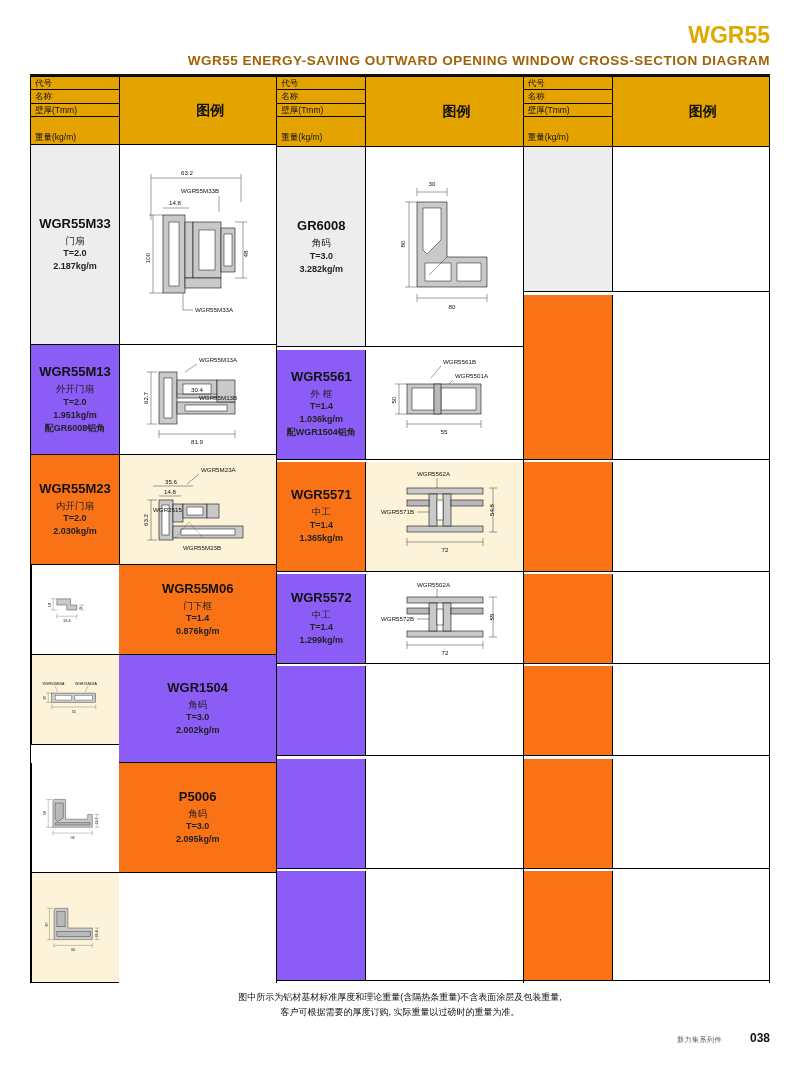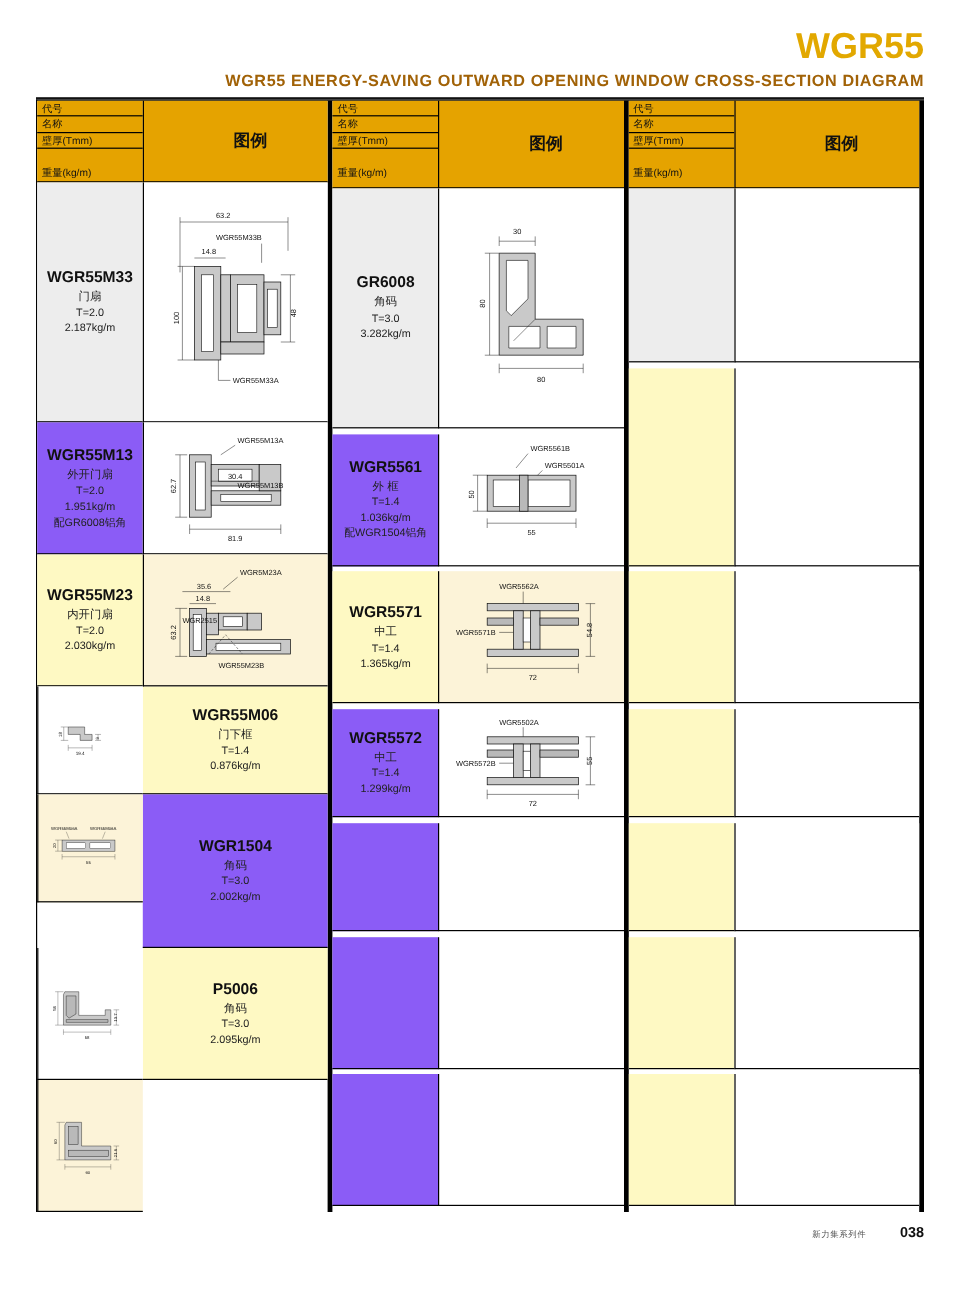--- a/index.html
+++ b/index.html
@@ -10,40 +10,40 @@
     font-family: "Liberation Sans", sans-serif;
     color: #1a1a1a;
     position: relative;
   }
   .page { width:800px; height:1085px; padding: 22px 30px 0 30px; position:relative; }
 
   
   .header { text-align: right; }
   .title-line { display:flex; justify-content:flex-end; align-items:baseline; gap:8px; }
   .title-code {
-    font-size: 30px; font-weight: bold; color:#E2A800; letter-spacing:0px;
+    font-size: 23px; font-weight: bold; color:#E2A800; letter-spacing:0px;
   }
   .title-cn { font-size: 24px; font-weight: bold; color:#111; letter-spacing:1px; }
   .title-en {
     margin-top: 4px; font-size: 13.5px; font-weight:bold; color:#a16207;
     letter-spacing:0.5px;
   }
   .header-rule { height:2px; background:#111; margin-top:6px; }
 
   
   .grid {
     display:grid;
     grid-template-columns: 1fr 1fr 1fr;
     border-left:1px solid #000; border-top:1px solid #000;
     margin-top: 0px;
   }
   .col {
     display:grid;
     grid-template-columns: 88px 1fr;
-    border-right:4px solid #000000;
+    border-right:1px solid #000000;
   }
   .hdr-left, .hdr-right {
     background:#E5A300; border-bottom:1px solid #000;padding-left:24px;
   }
   .hdr-left { padding:0; }
   .hdr-left .hl {
     font-size:8.5px; color:#111; height:13.25px; line-height:13.25px;
     padding-left:4px; border-bottom:1px solid #000; white-space:nowrap;
   }
   .hdr-left .hl:last-child { border-bottom:none;margin-top:14px; }
@@ -52,25 +52,25 @@
     font-size:14px; font-weight:bold; color:#111;
     border-left:1px solid #000;
   }
 
   .cell-label {
     border-bottom:1px solid #000;
     display:flex; flex-direction:column; align-items:center; justify-content:center;
     text-align:right; padding:0 2px;
   }
   .cell-label.shade { background:#EDEDED; }
-  .cell-label.cream { background:#fef9c3; }
+  .cell-label.cream { background:#f97316; }
   .cell-label.white { background:#8b5cf6; }
   .cell-label .code { font-size:13px; font-weight:bold; color:#111; margin-bottom:3px; }
   .cell-label .nm { font-size:9.5px; color:#222; line-height:1.45; }
-  .cell-label .sm { font-size:9px; color:#222; line-height:1.45; }
+  .cell-label .sm { font-size:9px; color:#222; line-height:1.45;font-weight:bold; }
 
   .cell-draw {
     border-bottom:1px solid #000; border-left:1px solid #000;
     position:relative; background:#fff;
     display:flex; align-items:center; justify-content:center;
     overflow:hidden;
   }
   .cell-draw.cream { background:#FCF3D8; }
   .cell-draw.empty { background:#fff; }
 
@@ -280,21 +280,21 @@
           <line class="thin" x1="24" y1="44" x2="34" y2="44"></line>
           <text class="dim" x="25" y="36" text-anchor="middle" transform="rotate(-90 25 36)">20</text>
 
           <line class="thin" x1="34" y1="52" x2="110" y2="52"></line>
           <line class="thin" x1="34" y1="48" x2="34" y2="56"></line>
           <line class="thin" x1="110" y1="48" x2="110" y2="56"></line>
           <text class="dim" x="72" y="62" text-anchor="middle">55</text>
         </svg>
       </div>
 
-      <div class="cell-label white" style="height:128px">
+      <div class="cell-label white" style="height:108px">
         <div class="code">WGR1504</div>
         <div class="nm">角码</div>
         <div class="sm">T=3.0</div>
         <div class="sm">2.002kg/m</div>
       </div>
       <div class="cell-draw" style="height:110px">
         <svg width="150" height="100" viewBox="0 0 150 100">
           <g>
             <path class="prof" d="M38 18 L58 18 L58 52 L96 52 L96 44 L104 44 L104 66 L36 66 L36 22 Z"></path>
             <path class="prof2" d="M40 24 L54 24 L54 50 L44 56 L40 52 Z"></path>
@@ -526,18 +526,22 @@
 
       <div class="cell-label cream" style="height:110px"></div>
       <div class="cell-draw empty" style="height:110px"></div>
 
       <div class="cell-label cream" style="height:110px"></div>
       <div class="cell-draw empty" style="height:110px"></div>
     </div>
 
   </div>
 
+  <div class="footer">
+    <div class="f1">图中所示为铝材基材标准厚度和理论重量(含隔热条重量)不含表面涂层及包装重量,</div>
+    <div class="f1">客户可根据需要的厚度订购, 实际重量以过磅时的重量为准。</div>
+  </div>
   <div class="pagebar">
     <span class="brand">新力集系列件</span>
     <span class="pno">038</span>
   </div>
 
 </div>
 
 </body></html>

